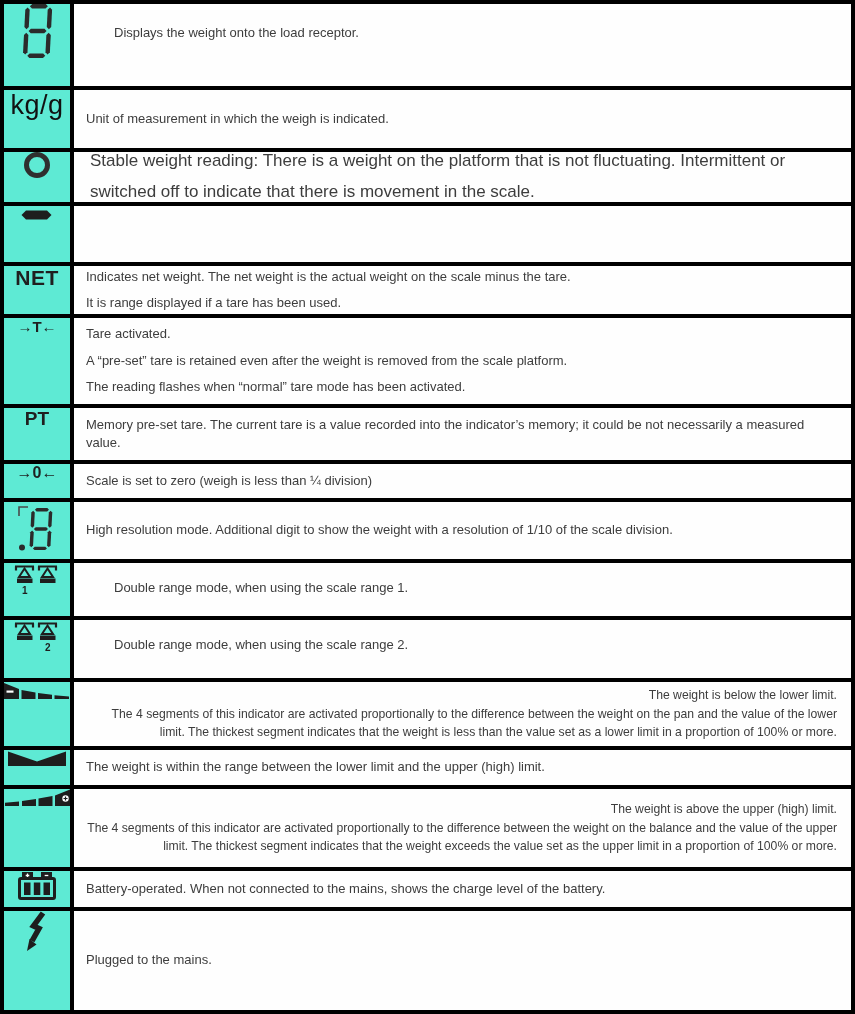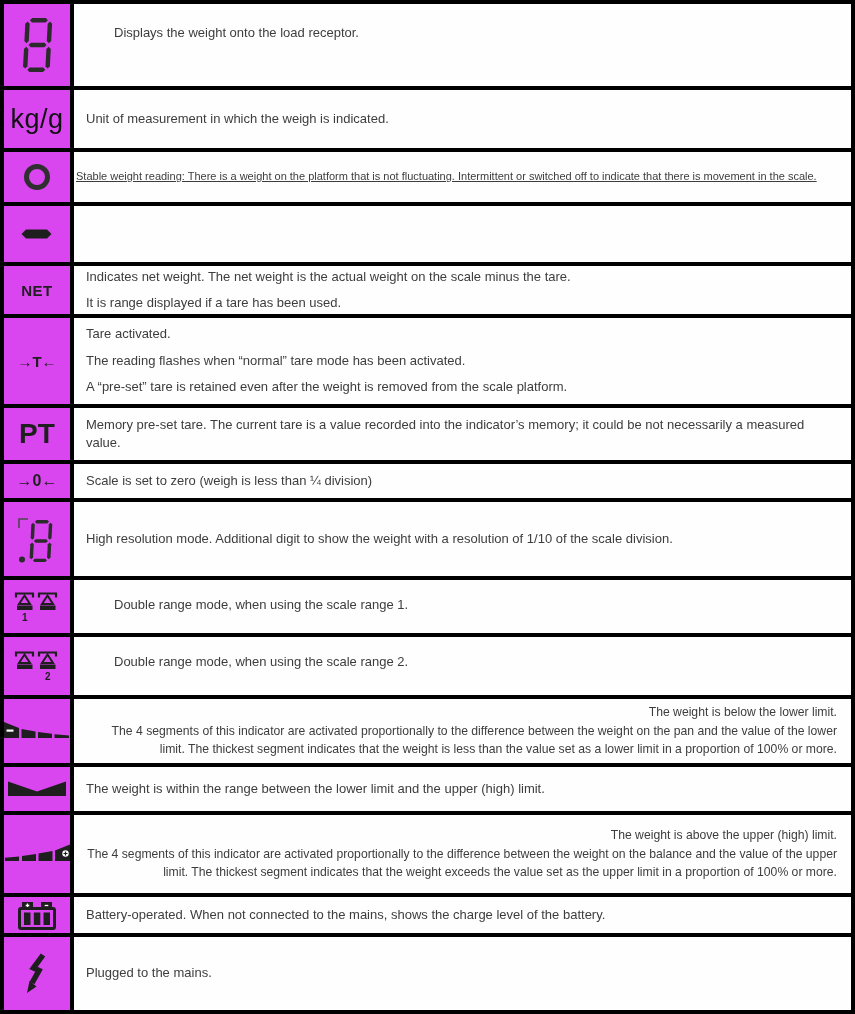--- a/index.html
+++ b/index.html
@@ -10,43 +10,43 @@
     border:4px solid #000;
     display:flex; flex-direction:column;
     font-family:"Liberation Sans", sans-serif;
     color:#3d3d3d;
   }
   .row { display:flex; border-bottom:4px solid #000; box-sizing:border-box; flex:none; }
   .row:last-child { border-bottom:none; flex:1;border-radius:23px; }
   .icon-cell {
     width:70px; flex:none;
     border-right:4px solid #000; box-sizing:border-box;
-    display:flex; align-items:center; justify-content:center;
-    background:#d946ef;
+    display:flex; align-items:flex-start; justify-content:center;
+    background:#5eead4;
   }
   .icon-cell.flush { justify-content:flex-start; }
   .desc {
     flex:1; box-sizing:border-box;
     display:flex; flex-direction:column; justify-content:center;
     padding:2px 14px 2px 12px;
     font-size:13px; line-height:1.42;
   }
   .desc p { margin:4px 0; }
   .desc.top { justify-content:flex-start; padding-top:16px;padding-left:40px; }
   .desc.tight { font-size:12.2px;text-align:right; }
   .desc.tight p { margin:1px 0; line-height:1.4; }
-  .desc.flushtext { padding-left:2px; font-size:11px;text-decoration:underline; }
+  .desc.flushtext { padding-left:16px; font-size:17px; }
   .desc.flushtext p { line-height:1.8; margin:2px 0; }
   .seg-fill { fill:#2b2b2b; }
   .icon-ink { fill:#1e1e1e; }
   .lbl { color:#1f1f1f; font-weight:bold; }
   .lbl-unit { font-size:27px; font-weight:400; color:#111; letter-spacing:0.5px; }
-  .lbl-net { font-size:15px; letter-spacing:0.5px; }
+  .lbl-net { font-size:21px; letter-spacing:0.5px; }
   .lbl-tare { font-size:15px; }
-  .lbl-pt { font-size:28px; }
+  .lbl-pt { font-size:19px; }
   .lbl-zero { font-size:16px; }
   .circle-icon {
     width:26px; height:26px; border:5px solid #2f2f2f; border-radius:50%;
     box-sizing:border-box; background:transparent;
   }
 </style>
 </head>
 <body>
 
 <div class="page">
@@ -105,22 +105,22 @@
         <p>It is range displayed if a tare has been used.</p>
       </div>
   </div>
 
   <div class="row" style="height:90px">
     <div class="icon-cell">
       <span class="lbl lbl-tare">→T←</span>
     </div>
     <div class="desc">
         <p>Tare activated.</p>
+        <p>A “pre-set” tare is retained even after the weight is removed from the scale platform.</p>
         <p>The reading flashes when “normal” tare mode has been activated.</p>
-        <p>A “pre-set” tare is retained even after the weight is removed from the scale platform.</p>
       </div>
   </div>
 
   <div class="row" style="height:56px">
     <div class="icon-cell">
       <span class="lbl lbl-pt">PT</span>
     </div>
     <div class="desc">
         <p>Memory pre-set tare. The current tare is a value recorded into the indicator’s memory; it could be not necessarily a measured value.</p>
       </div>
@@ -128,21 +128,21 @@
 
   <div class="row" style="height:38px">
     <div class="icon-cell">
       <span class="lbl lbl-zero">→0←</span>
     </div>
     <div class="desc">
         <p>Scale is set to zero (weigh is less than ¼ division)</p>
       </div>
   </div>
 
-  <div class="row" style="height:78px">
+  <div class="row" style="height:61px">
     <div class="icon-cell">
       <svg width="44" height="50" viewBox="0 0 44 50">
         <path d="M4 14 V5 H13" fill="none" stroke="#4a4a4a" stroke-width="1.6"></path>
         <circle class="seg-fill" cx="7" cy="45.5" r="3"></circle>
         <g transform="translate(13 6) scale(0.78)">
           <g class="seg-fill" transform="translate(2 0) skewX(-3)">
             <polygon points="7,2.2 9.2,0 22.8,0 25,2.2 22.8,4.4 9.2,4.4"></polygon>
             <polygon points="7,27 9.2,24.8 22.8,24.8 25,27 22.8,29.2 9.2,29.2"></polygon>
             <polygon points="7,51.8 9.2,49.6 22.8,49.6 25,51.8 22.8,54 9.2,54"></polygon>
             <polygon points="4.8,3.6 7,5.8 7,23 4.8,25.2 2.6,23 2.6,5.8"></polygon>
@@ -207,21 +207,21 @@
         </g>
         <rect x="2.5" y="8.5" width="7" height="2.2" fill="#ffffff"></rect>
       </svg>
     </div>
     <div class="desc tight">
         <p>The weight is below the lower limit.</p>
         <p>The 4 segments of this indicator are activated proportionally to the difference between the weight on the pan and the value of the lower limit. The thickest segment indicates that the weight is less than the value set as a lower limit in a proportion of 100% or more.</p>
       </div>
   </div>
 
-  <div class="row" style="height:48px">
+  <div class="row" style="height:39px">
     <div class="icon-cell">
       <svg width="58" height="18" viewBox="0 0 58 18">
         <polygon class="icon-ink" points="0,1.5 29,11.5 58,1.5 58,16 0,16"></polygon>
       </svg>
     </div>
     <div class="desc">
         <p>The weight is within the range between the lower limit and the upper (high) limit.</p>
       </div>
   </div>
 

